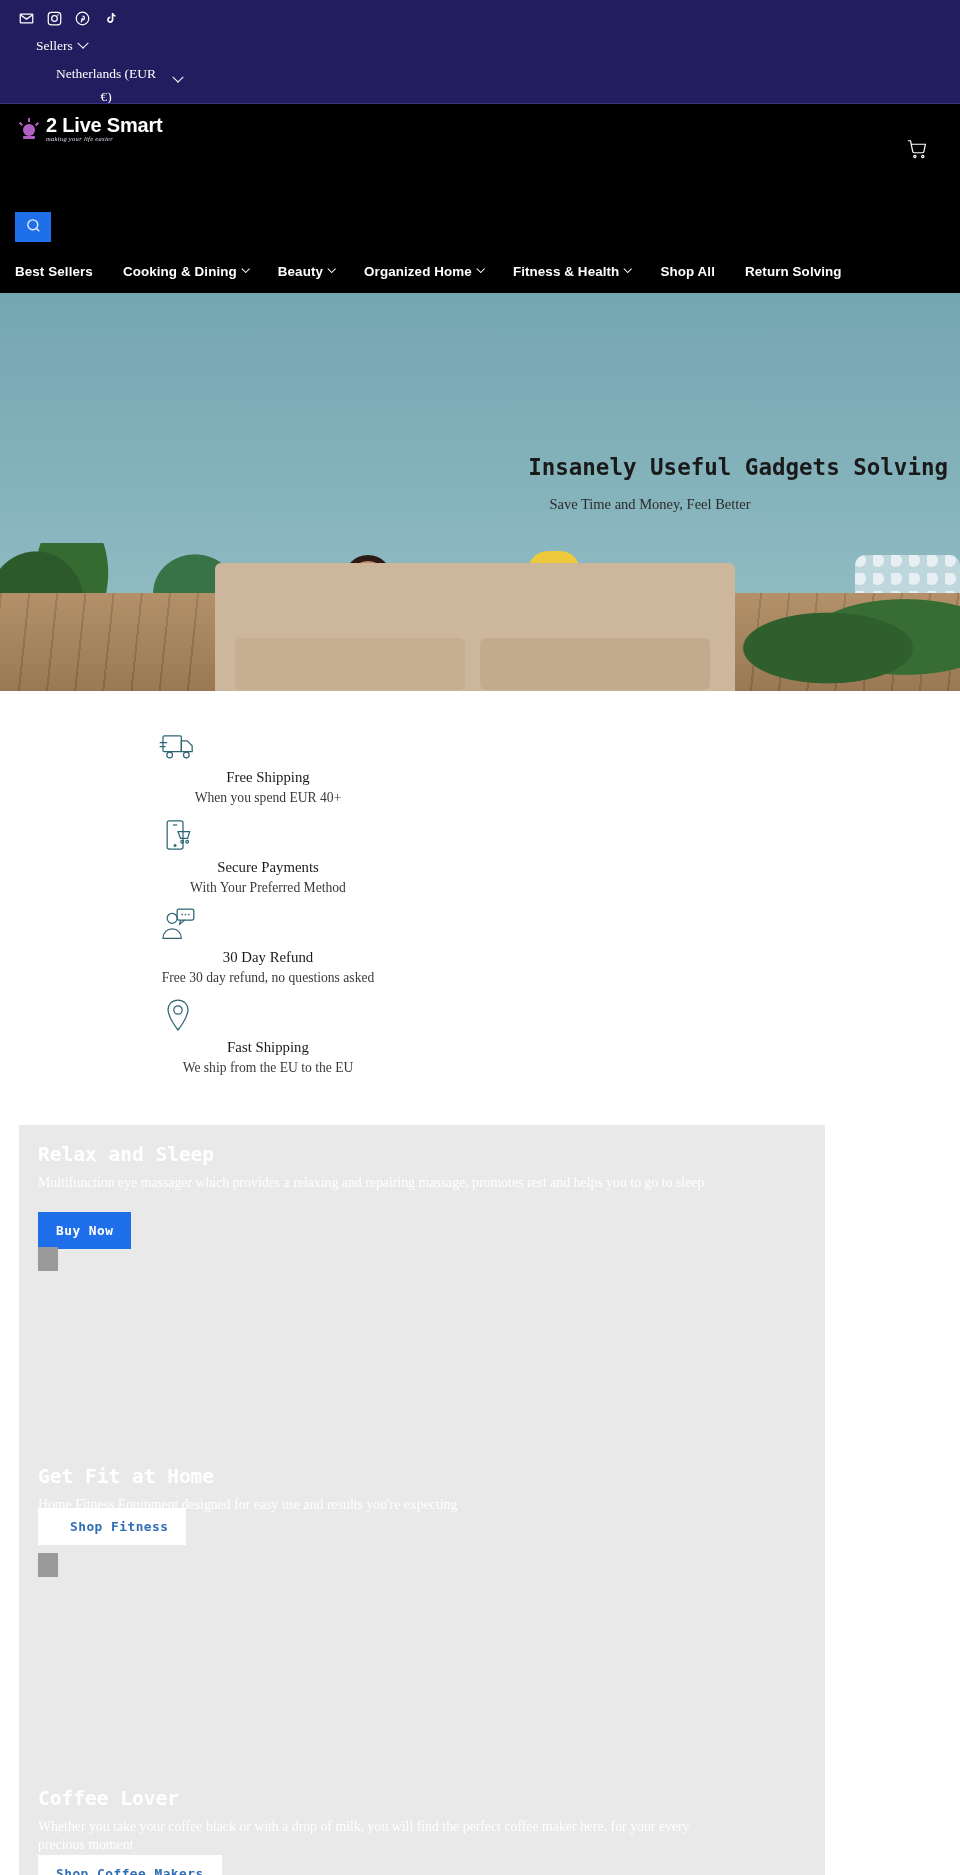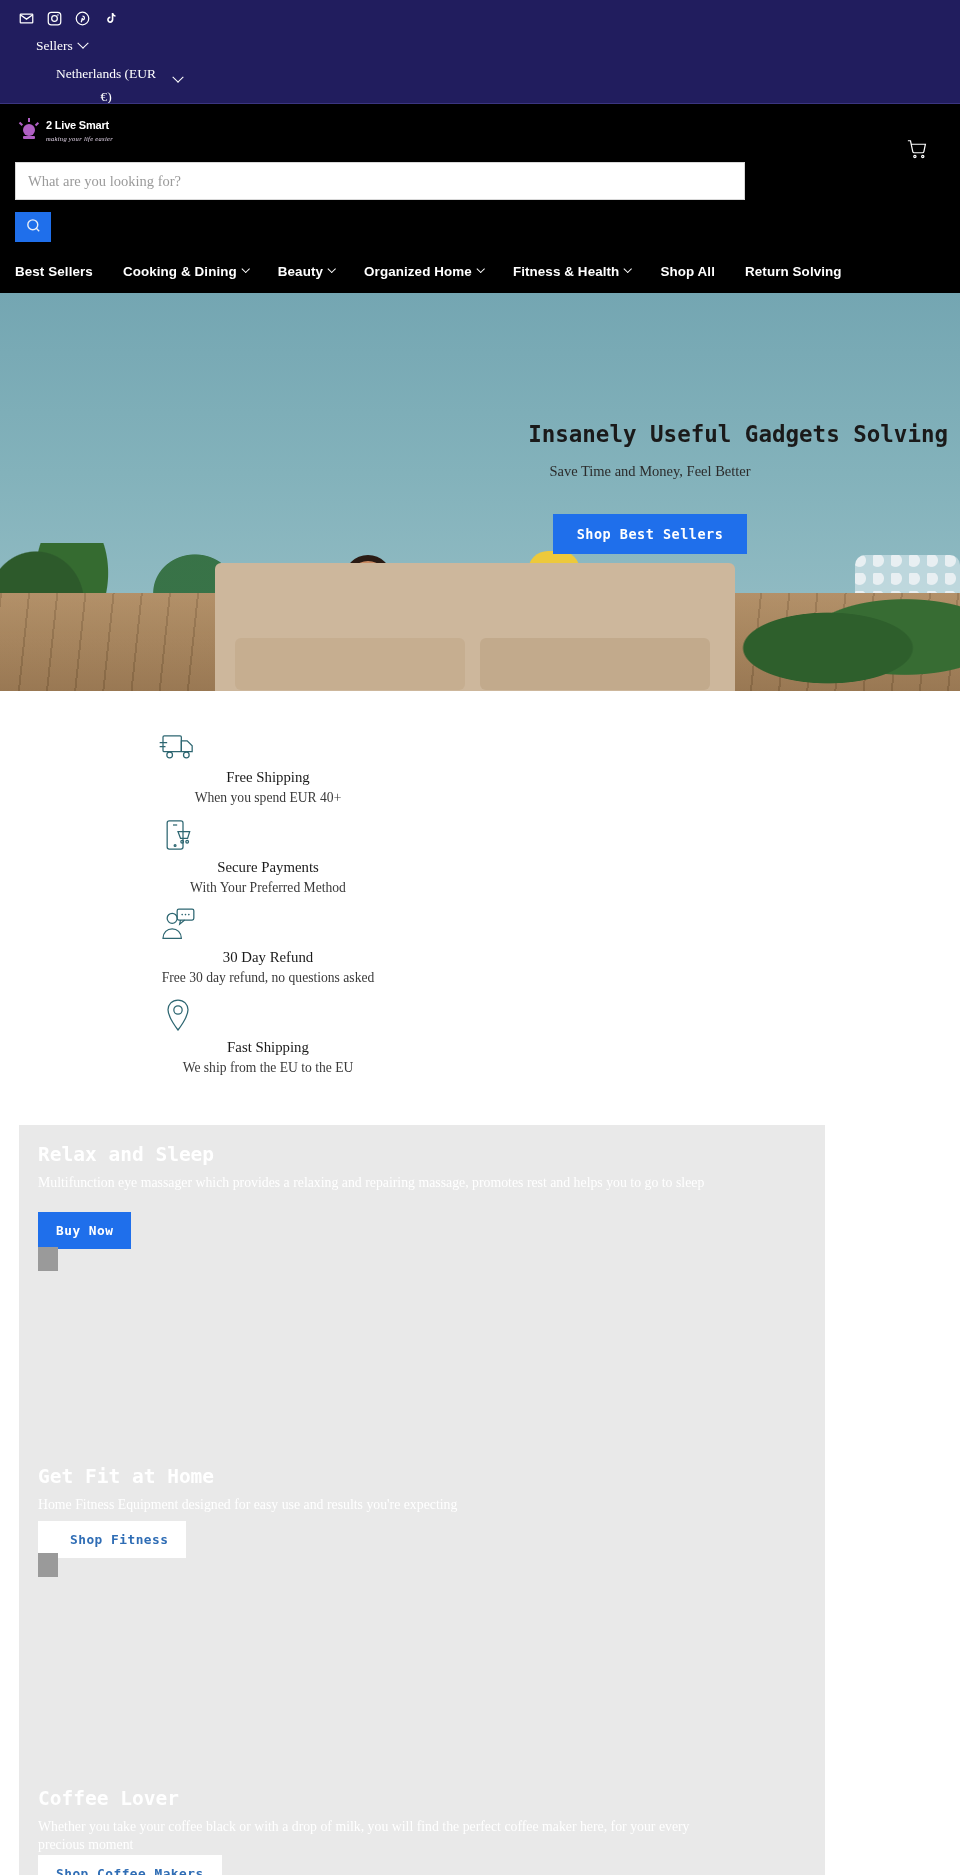--- a/index.html
+++ b/index.html
@@ -93,21 +93,21 @@
     background:#b05fc4;
   }
   .logo-mark .ray {
     position:absolute;width:1.6px;height:4px;background:#b05fc4;
   }
   .logo-text { display:flex;flex-direction:column;justify-content:center; }
   .logo-name {
     color:#ffffff;
     font-family:"Liberation Sans", sans-serif;
     font-weight:bold;
-    font-size:11px;
+    font-size:20px;
     letter-spacing:-0.2px;
     line-height:15px;
   }
   .logo-tag {
     color:#e4d6ea;
     font-family:"Liberation Serif", serif;
     font-style:italic;
     font-size:6.5px;
     letter-spacing:0.3px;
     margin-top:2px;
@@ -348,21 +348,21 @@
     left:19px;
     width:20px;height:24px;
     background:#9a9a9a;
   }
 
   
   #promo-0 { height:322px; }
   #promo-0 .promo-btn { top:87px; }
   #promo-0 .broken-img { top:122px; }
   #promo-1 { height:322px; }
-  #promo-1 .promo-btn { top:74px;padding-left:32px; }
+  #promo-1 .promo-btn { top:61px;padding-left:32px; }
   #promo-1 .broken-img { top:106px; }
   #promo-2 { height:220px; }
   #promo-2 .promo-btn { top:86px; }
 </style>
 </head>
 <body>
 
 <div class="page">
 
   <div class="topbar">
@@ -412,23 +412,20 @@
         <span class="ray" style="left:10px;top:0px;"></span>
         <span class="ray" style="left:2px;top:4px;transform:rotate(-45deg);"></span>
         <span class="ray" style="left:18px;top:4px;transform:rotate(45deg);"></span>
       </span>
       <span class="logo-text">
         <span class="logo-name">2 Live Smart</span>
         <span class="logo-tag">making your life easier</span>
       </span>
     </div>
 
-    <div class="search-wrap">
-      <input class="search-input" type="text" placeholder="What are you looking for?" style="">
-    </div>
 
     <button class="search-btn">
       <span>
         <svg viewBox="0 0 24 24">
             <circle cx="11" cy="11" r="7"></circle>
             <path d="M20 20l-4.3-4.3"></path>
           </svg>
       </span>
     </button>
 
@@ -492,21 +489,20 @@
       <div class="hp-couch"></div>
       <div class="hp-cushion"></div>
         <div class="hp-cushion2"></div>
 
       <div class="hp-plantR"></div>
 
     </div>
     <div class="hero-overlay">
       <div class="hero-title">Insanely Useful Gadgets Solving Everyday Problems</div>
       <div class="hero-sub">Save Time and Money, Feel Better</div>
-      <button class="hero-btn">Shop Best Sellers</button>
     </div>
   </div>
 
   <div class="features">
 
     <div class="feature">
       <span class="fi">
         <svg viewBox="0 0 48 48">
           <rect x="6" y="13" width="22" height="19" rx="1.5"></rect>
           <path d="M28 19h7l6 6v7H28z"></path>

